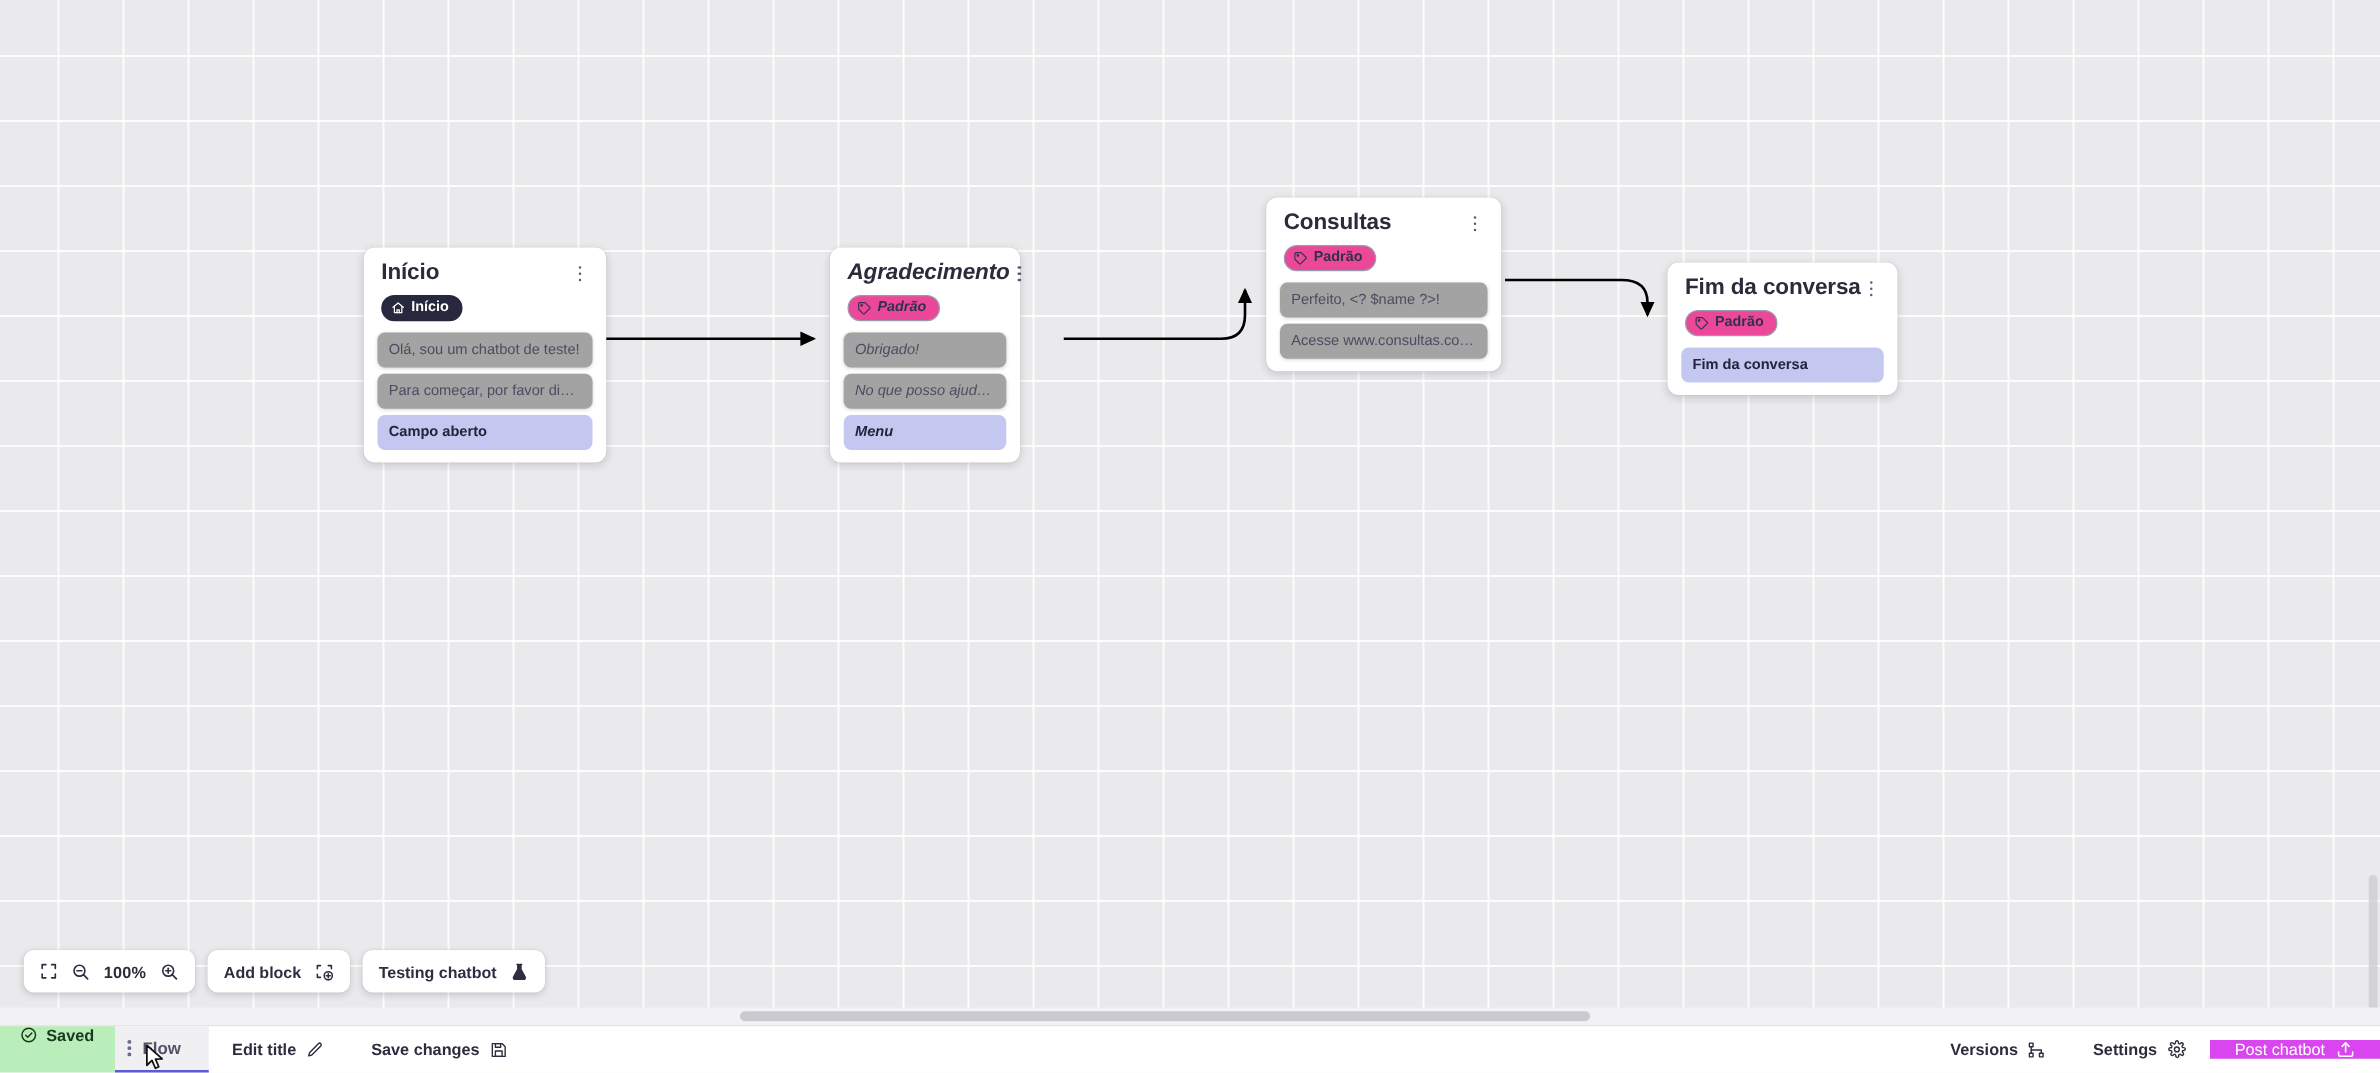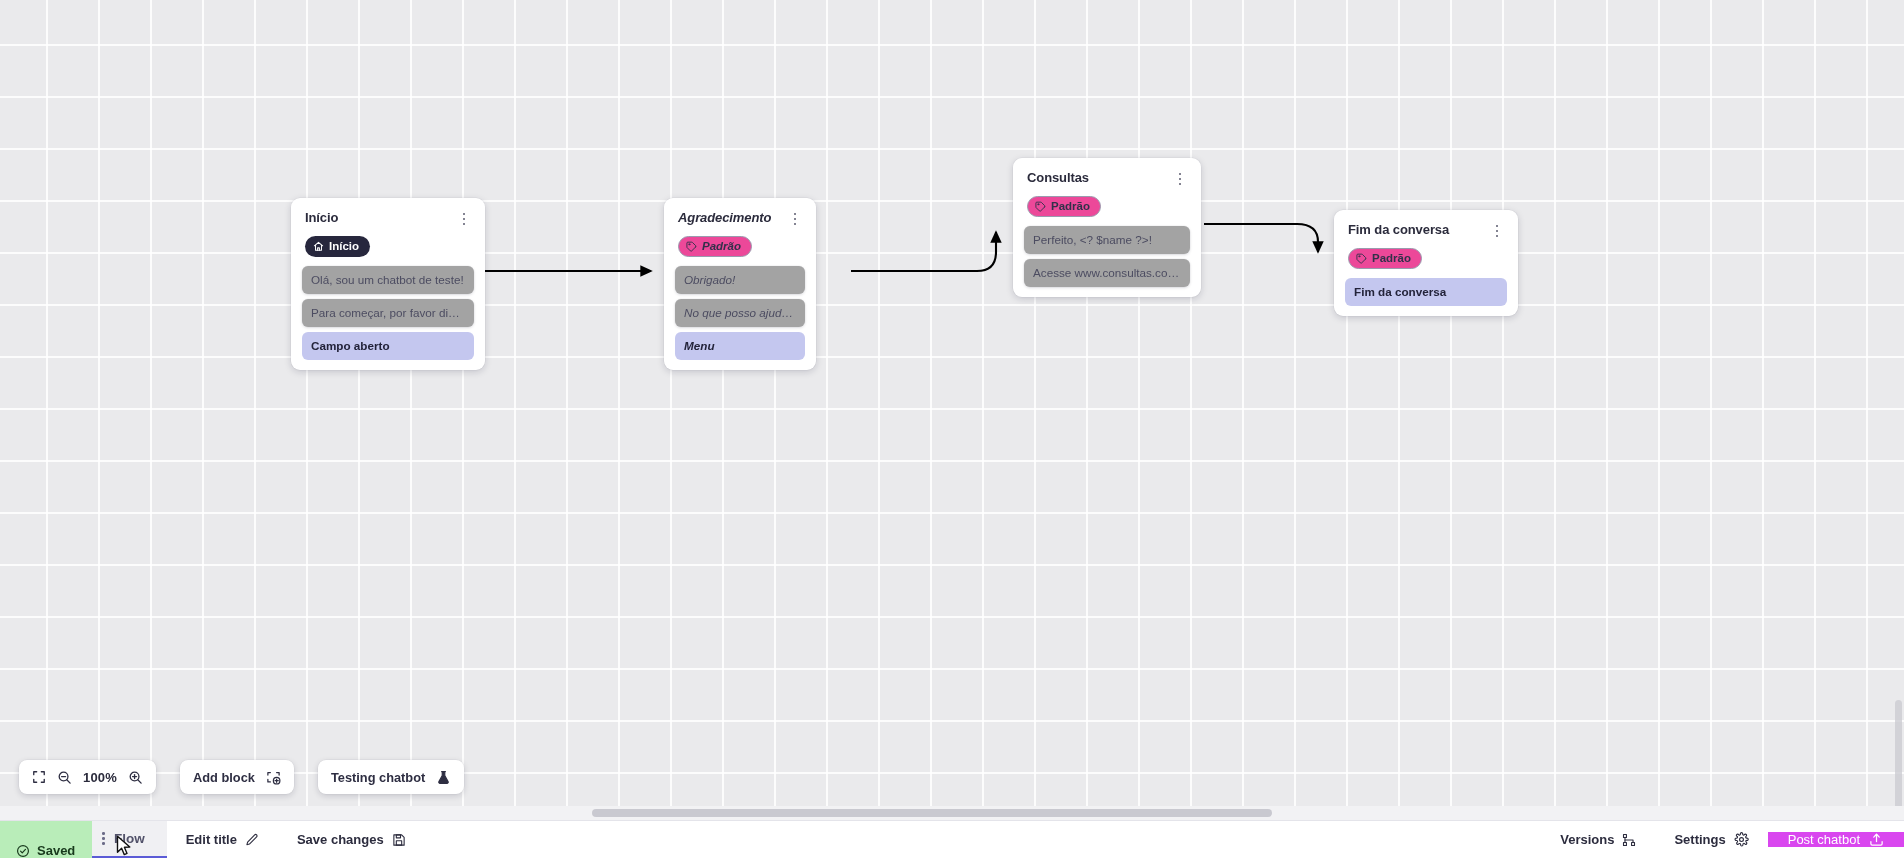--- a/index.html
+++ b/index.html
@@ -33,21 +33,21 @@
     border-radius: 9px;
     box-shadow: 0 2px 7px rgba(20,20,45,0.17), 0 0 0 0.5px rgba(20,20,45,0.05);
     padding: 11px 11px 10px 11px;
     user-select: none;
   }
   .node-head {
     display: flex; align-items: flex-start; justify-content: space-between;
     padding: 0 2px 0 3px;
   }
   .node-title {
-    font-size: 13px;
+    font-size: 18px;
     font-weight: 700;
     color: #2b2b3c;
     letter-spacing: -0.1px;
     line-height: 17px;
   }
   .kebab {
     width: 16px; height: 18px;
     display: flex; flex-direction: column; align-items: center; justify-content: center;
     gap: 2.5px;
     cursor: pointer;
@@ -99,21 +99,21 @@
   .row.action {
     background: #c4c7ef;
     color: #23233a;
     font-weight: 700;
   }
 
   
   #toolbar {
     position: absolute;
     left: 19px; bottom: 26px;
-    display: flex; align-items: center; gap: 24px;
+    display: flex; align-items: center; gap: 10px;
     z-index: 30;
   }
   .tb-group {
     background: #ffffff;
     border-radius: 8px;
     box-shadow: 0 2px 6px rgba(20,20,45,0.16), 0 0 0 0.5px rgba(20,20,45,0.05);
     height: 34px;
     display: flex; align-items: center;
     padding: 0 13px;
     gap: 11px;
@@ -147,21 +147,21 @@
   
   #bottombar {
     position: absolute; left: 0; bottom: 0; width: 1904px; height: 38px;
     background: #ffffff;
     border-top: 1px solid #e4e4ea;
     display: flex; align-items: stretch;
     z-index: 40;
     font-size: 13px;
   }
   .saved-chip {
-    display: flex; align-items: flex-end; gap: 7px;
+    display: flex; align-items: flex-start; gap: 7px;
     background: #b9edb9;
     color: #18391c;
     padding: 0 17px 0 16px;
     font-size: 13px;
     font-weight: 600;
   }
   .flow-tab {
     display: flex; align-items: center; gap: 9px;
     background: #f0f0f3;
     border-bottom: 2.5px solid #5b5bd6;

